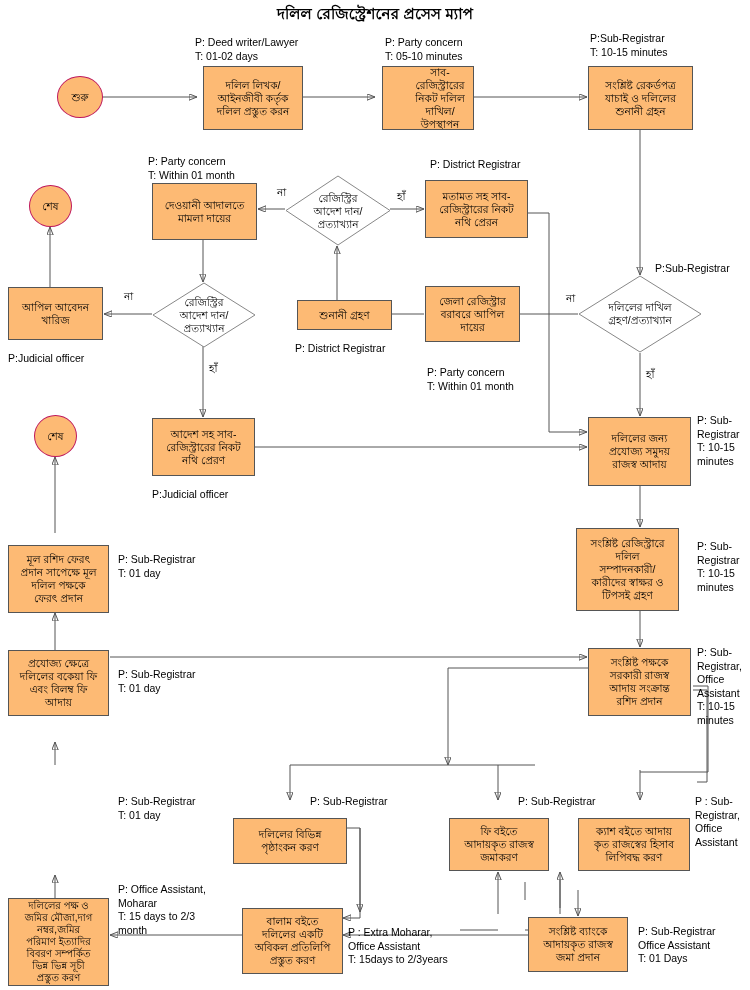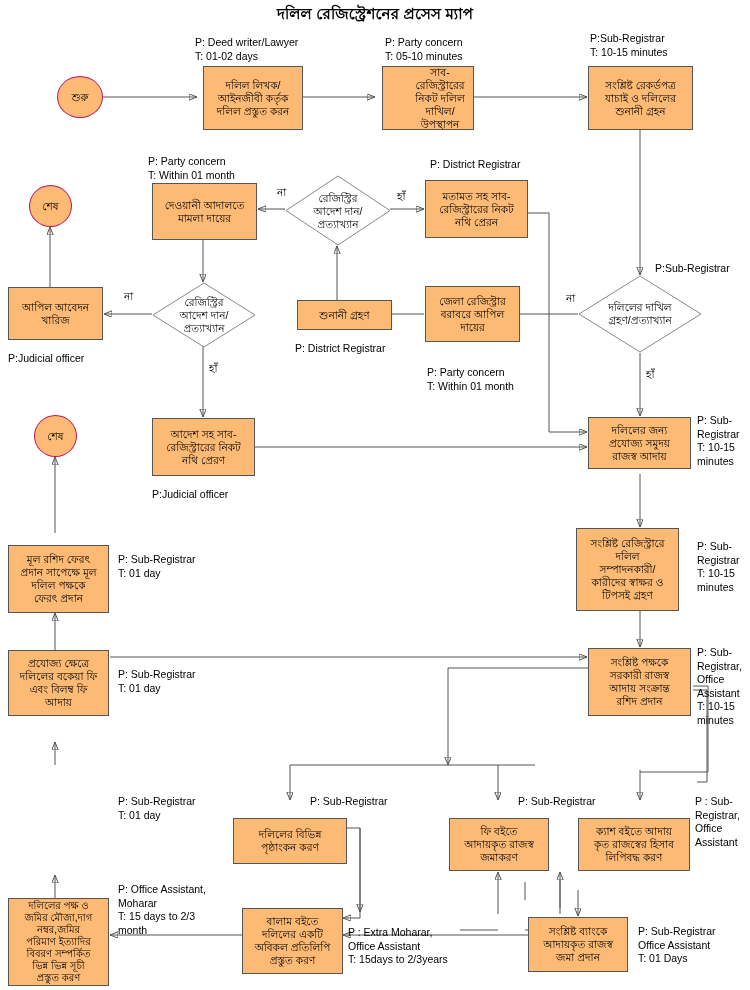--- a/index.html
+++ b/index.html
@@ -286,21 +286,21 @@
     <span class="lbl">শেষ</span>
   </div>
 
   <div class="node proc" style="left:152px;top:418px;width:103px;height:58px;">
     <span class="lbl">আদেশ সহ সাব-
 রেজিস্ট্রারের নিকট
 নথি প্রেরণ</span>
   </div>
   <div class="ann" style="left:152px;top:488px;width:160px;">P:Judicial officer</div>
 
-  <div class="node proc" style="left:588px;top:417px;width:103px;height:52px;">
+  <div class="node proc" style="left:588px;top:417px;width:103px;height:69px;">
     <span class="lbl">দলিলের জন্য
 প্রযোজ্য সমুদয়
 রাজস্ব আদায়</span>
   </div>
   <div class="ann" style="left:697px;top:414px;width:60px;">P: Sub-
 Registrar
 T: 10-15
 minutes</div>
 
   <div class="node proc" style="left:576px;top:528px;width:103px;height:83px;">

